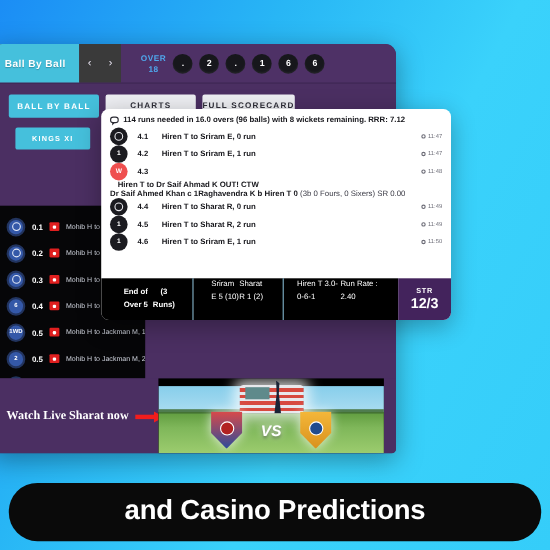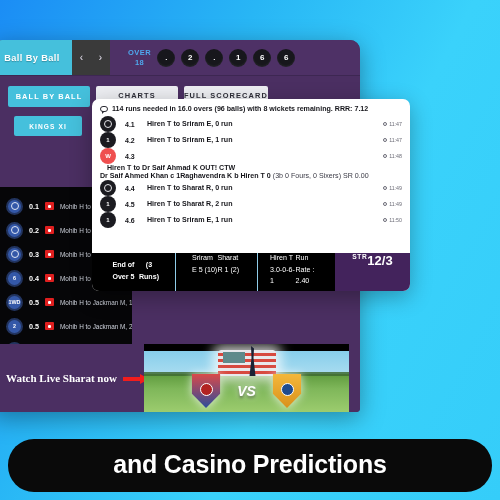--- a/index.html
+++ b/index.html
@@ -246,22 +246,22 @@
   .sum-cell {
     background: #000000; color: #ffffff;
     display: flex; flex-direction: row; justify-content: center;
     padding: 0 16px; font-size: 7.1px; line-height: 1.65;
     border-right: 1px solid #8fcce8;
   }
   #sum-end { width: 84px; align-items: center; font-weight: bold; text-align: center; }
   #sum-bats { width: 82px; }
   #sum-bowl { flex: 1; padding-left: 12px; border-right: none; }
   #sum-str {
-    width: 75px; background: #43235c; color: #fff;
-    display:flex;flex-direction:row;justify-content:center;
+    width: 48px; background: #43235c; color: #fff;
+    display:flex;flex-direction:column;align-items:center;justify-content:center;
   }
   #sum-str .lbl { font-size: 6.6px; font-weight: bold; letter-spacing: .6px; }
   #sum-str .val { font-size: 13px; font-weight: bold; }
 
   
   #caption {
     position: absolute; left: 8px; right: 8px; bottom: 8px;
     background: #0a0a0a;
     border-radius: 26px;
     padding: 11px 18px 13px;

